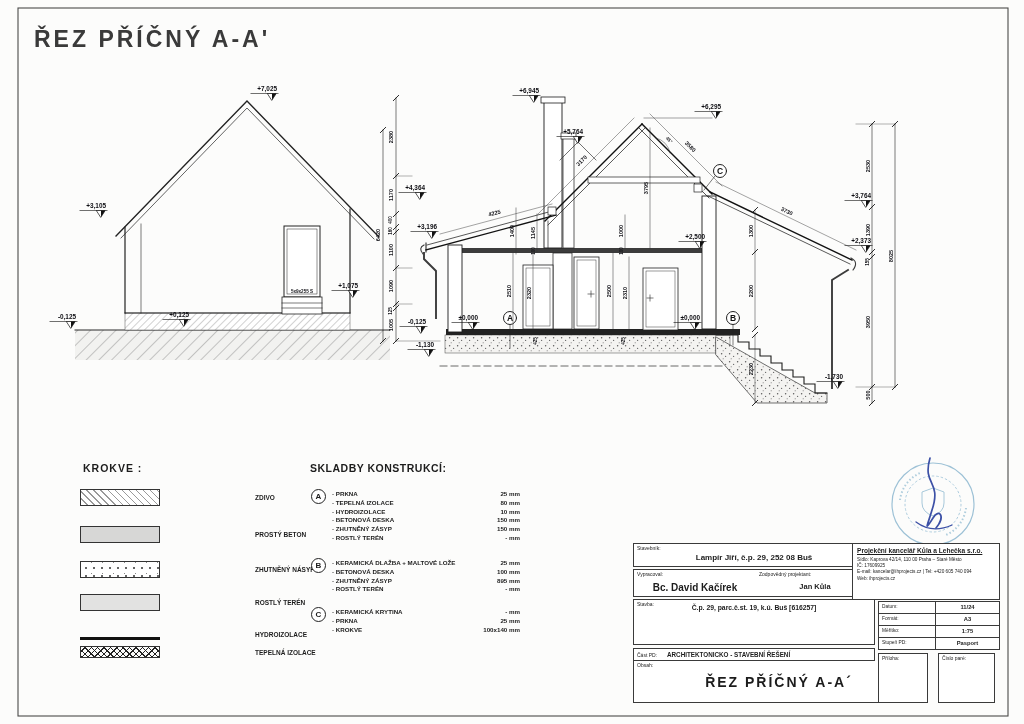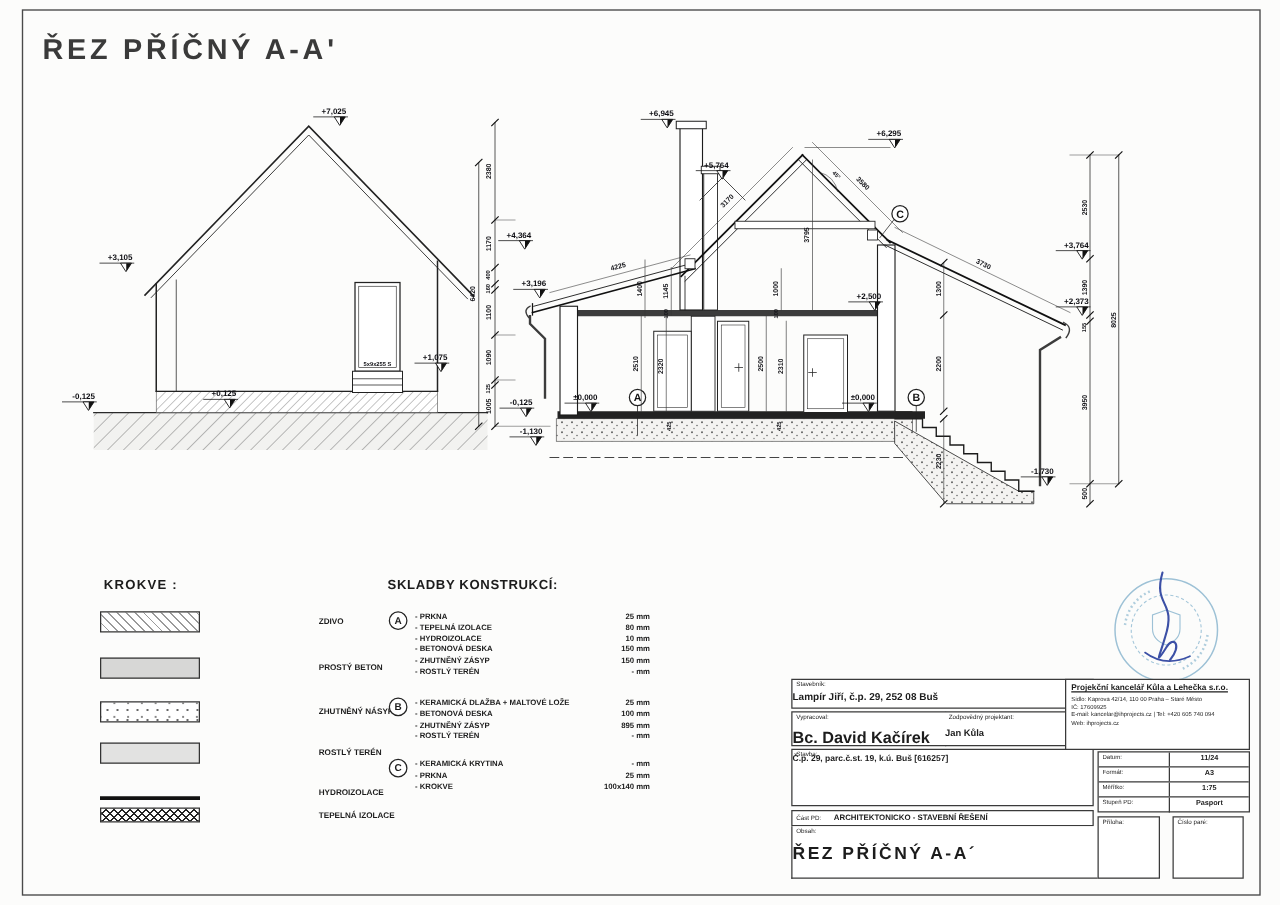--- a/index.html
+++ b/index.html
@@ -23,21 +23,21 @@
       repeating-linear-gradient(-45deg,#222 0 1px,transparent 1px 4.5px);}
   
   .sk-head{font-size:10.5px;font-weight:700;letter-spacing:.5px;}
   .sk-mark{position:absolute;width:13px;height:13px;border:1.2px solid #222;border-radius:50%;
            font-size:8px;font-weight:700;display:flex;align-items:center;justify-content:center;background:#fff;}
   .sk-rows{position:absolute;left:332px;width:188px;}
   .sk-row{display:flex;justify-content:space-between;font-size:6.2px;font-weight:700;line-height:8.8px;white-space:nowrap;}
   
   .tb{position:absolute;border:1px solid #3a3a3a;box-sizing:border-box;background:#fff;}
   .tb-lab{position:absolute;left:3px;top:1px;font-size:5px;color:#222;white-space:nowrap;}
-  .tb-val{text-align:left;font-weight:700;}
+  .tb-val{text-align:center;font-weight:700;}
   .cmp-name{font-size:6.6px;font-weight:700;text-decoration:underline;white-space:nowrap;}
   .cmp-line{font-size:4.7px;line-height:6.2px;white-space:nowrap;}
   .meta-row{display:flex;height:12px;border-bottom:1px solid #3a3a3a;box-sizing:border-box;}
   .meta-row:last-child{border-bottom:none;}
   .meta-lab{width:57px;border-right:1px solid #3a3a3a;font-size:4.8px;padding:2px 0 0 3px;box-sizing:border-box;}
   .meta-val{flex:1;text-align:center;font-size:5.8px;font-weight:700;padding-top:2px;}
   
   text{font-family:"Liberation Sans",sans-serif;}
   .dm{font-size:5.6px;font-weight:600;fill:#15151a;text-anchor:middle;}
   .dmt{font-size:4.6px;font-weight:600;fill:#15151a;text-anchor:middle;}
@@ -409,21 +409,21 @@
     <path d="M30,72 q16,12 36,3" fill="none" stroke="#3c50a6" stroke-width="1.3" stroke-linecap="round"></path>
   </g>
 </svg>
 
 <div class="tb" style="left:633px;top:543px;width:242px;height:24px">
   <span class="tb-lab">Stavebník:</span>
   <div class="tb-val" style="font-size:8px;margin-top:9px">Lampír Jiří, č.p. 29, 252 08 Buš</div>
 </div>
 <div class="tb" style="left:633px;top:569px;width:124px;height:28px">
   <span class="tb-lab">Vypracoval:</span>
-  <div class="tb-val" style="font-size:13px;margin-top:12px">Bc. David Kačírek</div>
+  <div class="tb-val" style="font-size:10px;margin-top:12px">Bc. David Kačírek</div>
 </div>
 <div class="tb" style="left:756px;top:569px;width:119px;height:28px;border-left:none">
   <span class="tb-lab">Zodpovědný projektant:</span>
   <div class="tb-val" style="font-size:7.5px;margin-top:12px">Jan Kůla</div>
 </div>
 <div class="tb" style="left:633px;top:599px;width:242px;height:46px">
   <span class="tb-lab">Stavba:</span>
   <div class="tb-val" style="font-size:6.8px;margin-top:4px;font-weight:600">Č.p. 29, parc.č.st. 19, k.ú. Buš [616257]</div>
 </div>
 <div class="tb" style="left:633px;top:648px;width:242px;height:13px;display:flex;align-items:center">

